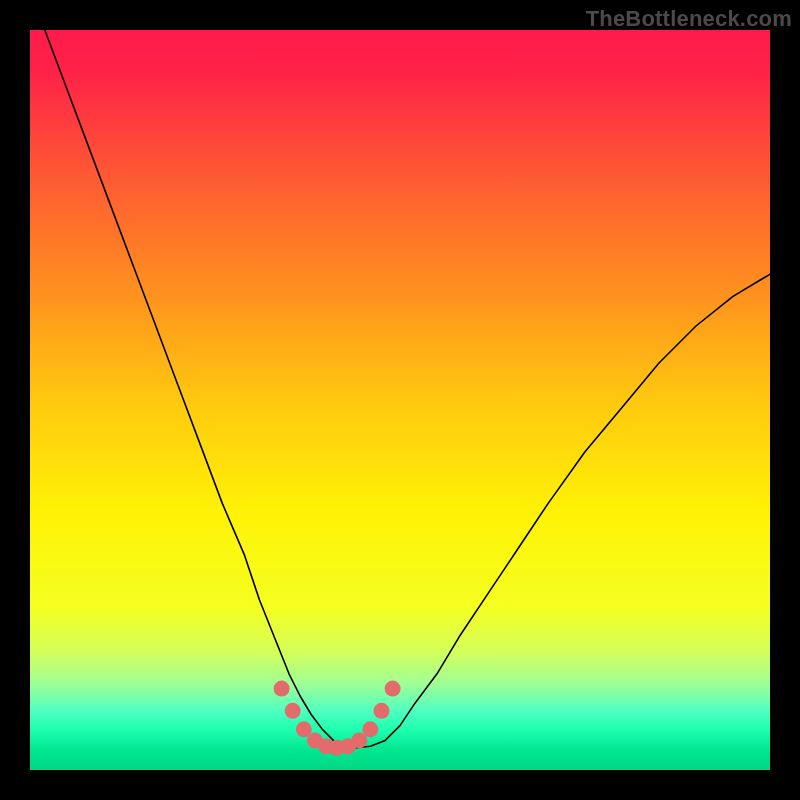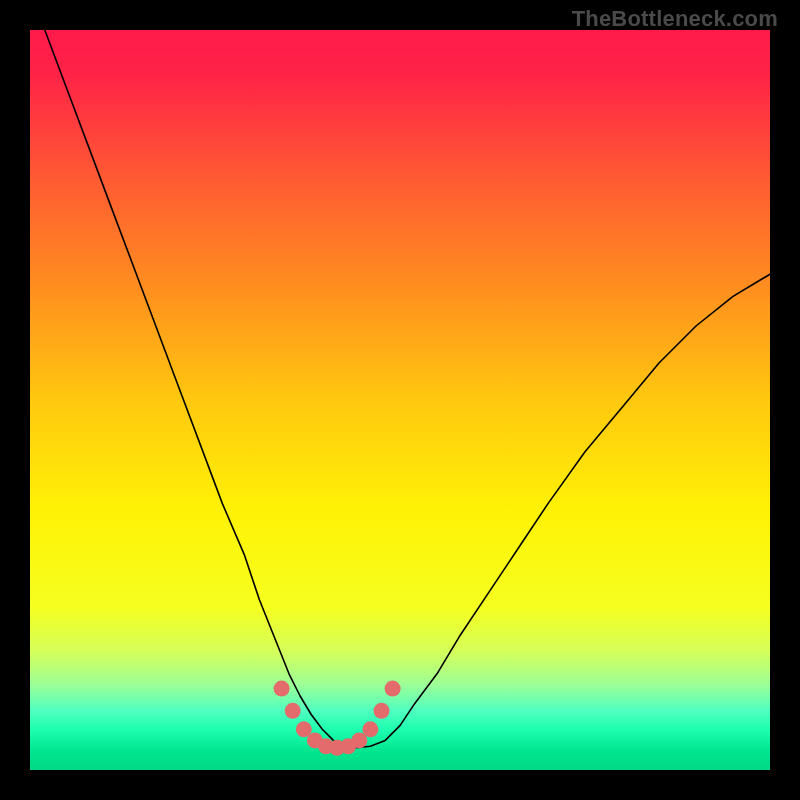--- a/index.html
+++ b/index.html
@@ -13,21 +13,21 @@
   }
   .frame {
     position: relative;
     width: 800px;
     height: 800px;
     background: #000;
   }
   .watermark {
     position: absolute;
     top: 6px;
-    right: 22px;
+    right: 8px;
     color: #4a4a4a;
     font-size: 22px;
     font-weight: 600;
     letter-spacing: 0.2px;
     user-select: none;
   }
   .plot {
     position: absolute;
     top: 30px;
     left: 30px;

